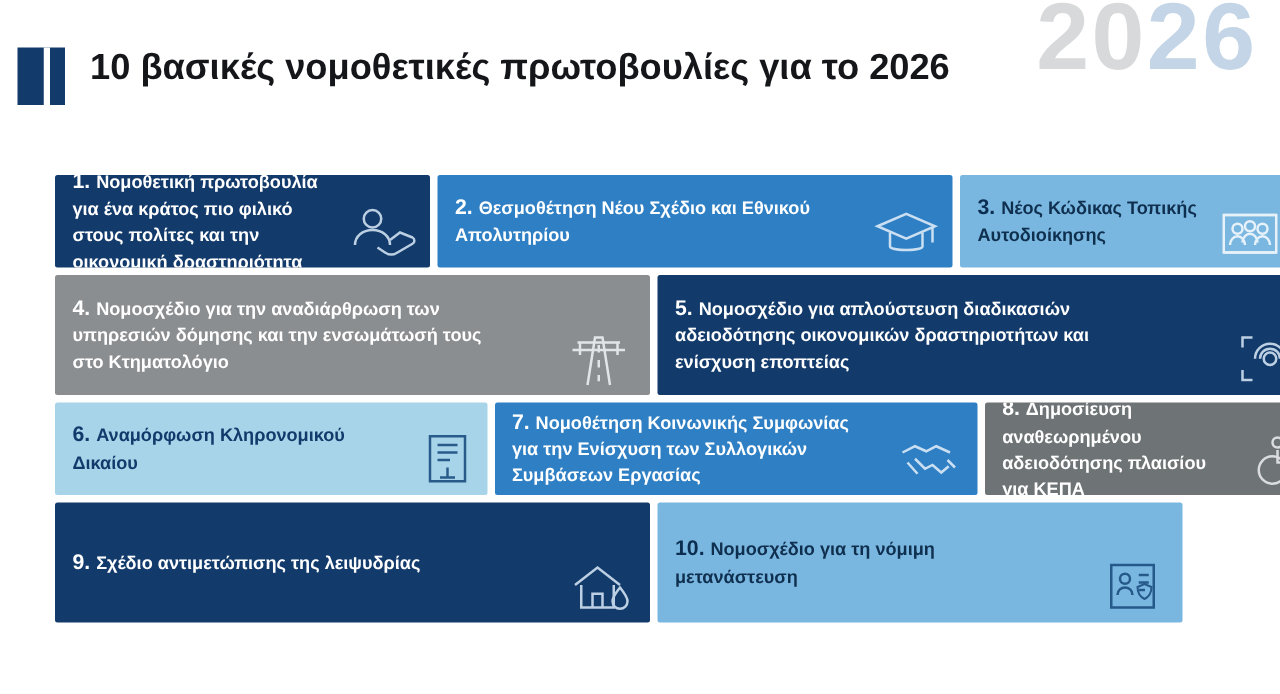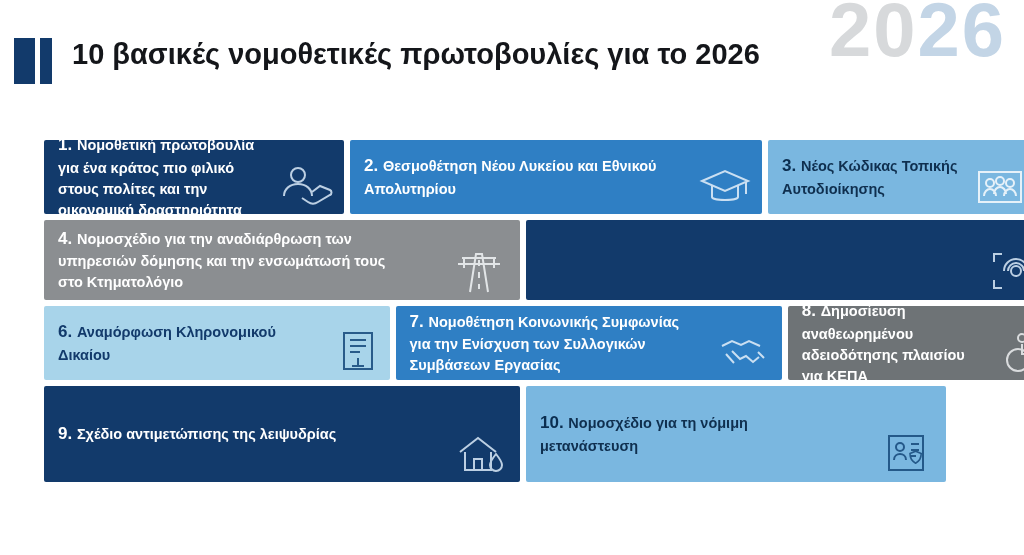--- a/index.html
+++ b/index.html
@@ -107,21 +107,21 @@
   .t-lblue  { background: #7ab7e0; color: #0f2f4f; }
   .t-vlblue { background: #a8d4ea; color: #123a6b; }
   .t-gray   { background: #8b8e91; color: #ffffff; }
   .t-dgray  { background: #6e7376; color: #ffffff; }
   .t-navy .card-num, .t-blue .card-num, .t-gray .card-num, .t-dgray .card-num { color: #ffffff; }
   .t-lblue .card-num { color: #0b2e50; }
   .t-vlblue .card-num { color: #123a6b; }
 
   
   .row-1 .card { height: 74px; }
-  .row-2 .card { height: 80px; }
+  .row-2 .card { height: 96px; }
   .row-3 .card { height: 74px; }
   .row-4 .card { height: 96px; }
 
   svg { display: block; }
 </style>
 </head>
 <body>
 
 <div class="watermark">
   <span>20</span><span class="wm-accent">26</span>
@@ -145,21 +145,21 @@
           <circle cx="22" cy="13" r="7"></circle>
           <path d="M8 34c0-7 6-12 14-12s14 5 14 12"></path>
           <path d="M36 30l8-6 10 4c2 1 2 4 0 5l-12 7c-3 2-7 2-10 0l-6-4"></path>
         </svg>
       </span>
     </div>
 
     <div class="card t-blue" style="width:412px">
       <div class="card-text">
         <span class="card-num">2. </span>
-        <span>Θεσμοθέτηση Νέου Λυκείου και Εθνικού Απολυτηρίου</span>
+        <span>Θεσμοθέτηση Νέου Σχέδιο και Εθνικού Απολυτηρίου</span>
       </div>
       <span class="card-icon">
         <svg width="54" height="44" viewBox="0 0 54 44" fill="none" stroke="#dbeaf7" stroke-width="2">
           <path d="M4 17L27 7l23 10-23 10L4 17z"></path>
           <path d="M14 22v11c0 4 26 4 26 0V22"></path>
           <path d="M48 18v12"></path>
         </svg>
       </span>
     </div>
 
@@ -191,20 +191,24 @@
         <svg width="62" height="50" viewBox="0 0 62 50" fill="none" stroke="#eceff1" stroke-width="2">
           <path d="M22 48L28 10h6l6 38"></path>
           <path d="M31 16v6M31 28v6M31 40v5"></path>
           <path d="M10 20h42M14 14h34"></path>
           <path d="M16 14v10M46 14v10"></path>
         </svg>
       </span>
     </div>
 
     <div class="card t-navy" style="width:526px">
+      <div class="card-text">
+        <span class="card-num">5. </span>
+        <span>Νομοσχέδιο για απλούστευση διαδικασιών αδειοδότησης οικονομικών δραστηριοτήτων και ενίσχυση εποπτείας</span>
+      </div>
       <span class="card-icon">
         <svg width="52" height="46" viewBox="0 0 52 46" fill="none" stroke="#cfe0f0" stroke-width="2">
           <path d="M4 14V6h8M48 14V6h-8M4 32v8h8M48 32v8h-8"></path>
           <circle cx="26" cy="23" r="5"></circle>
           <path d="M18 23a8 8 0 0116 0M14 23a12 12 0 0124 0"></path>
         </svg>
       </span>
     </div>
   </div>
 

